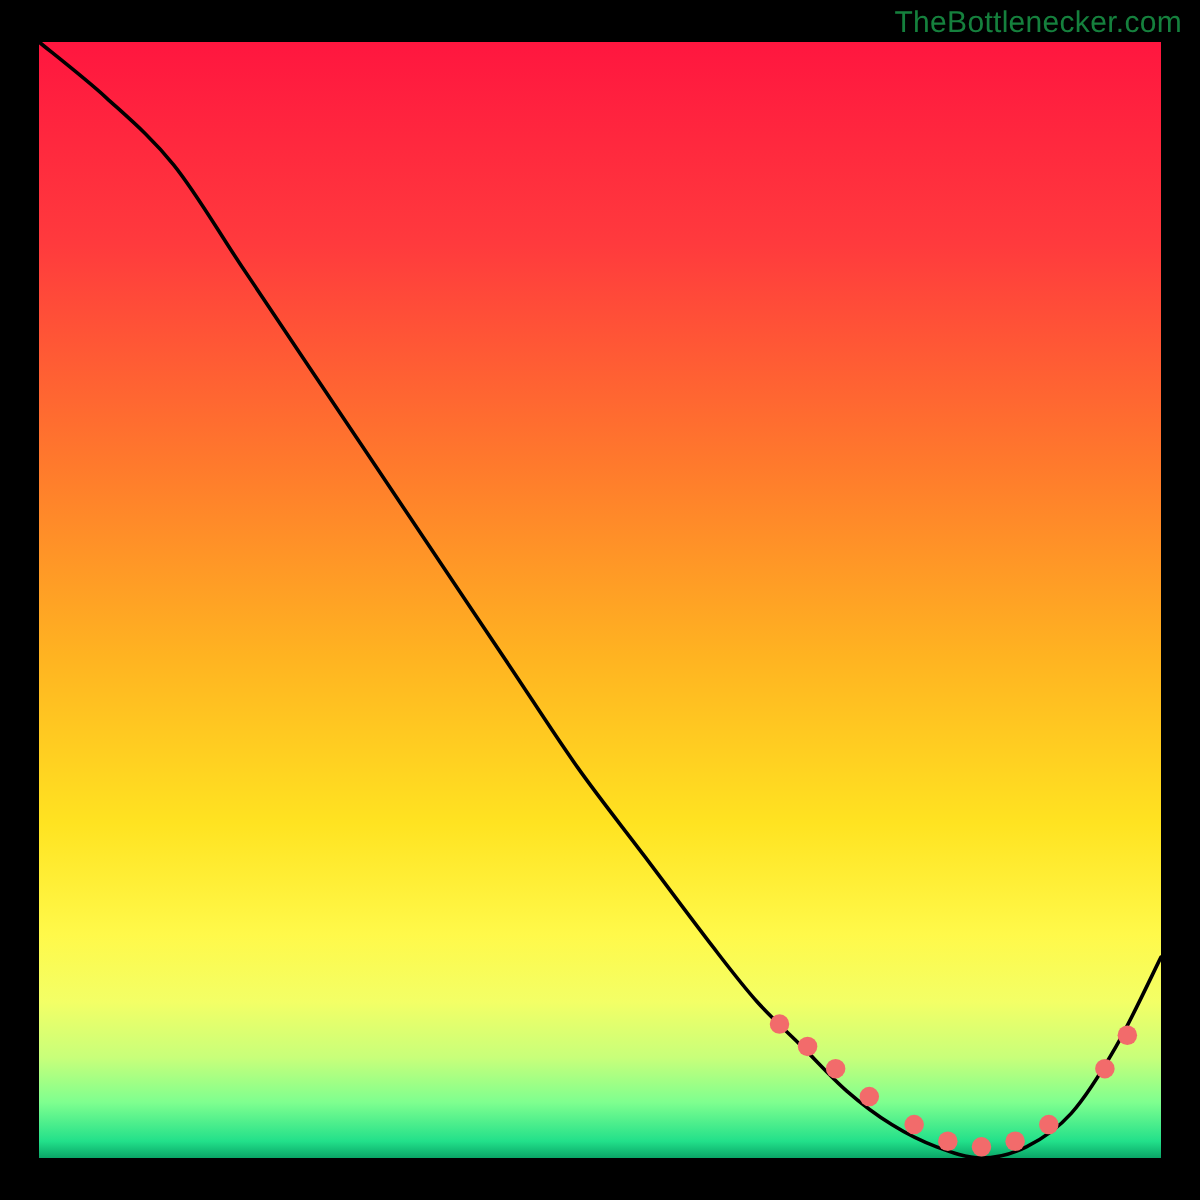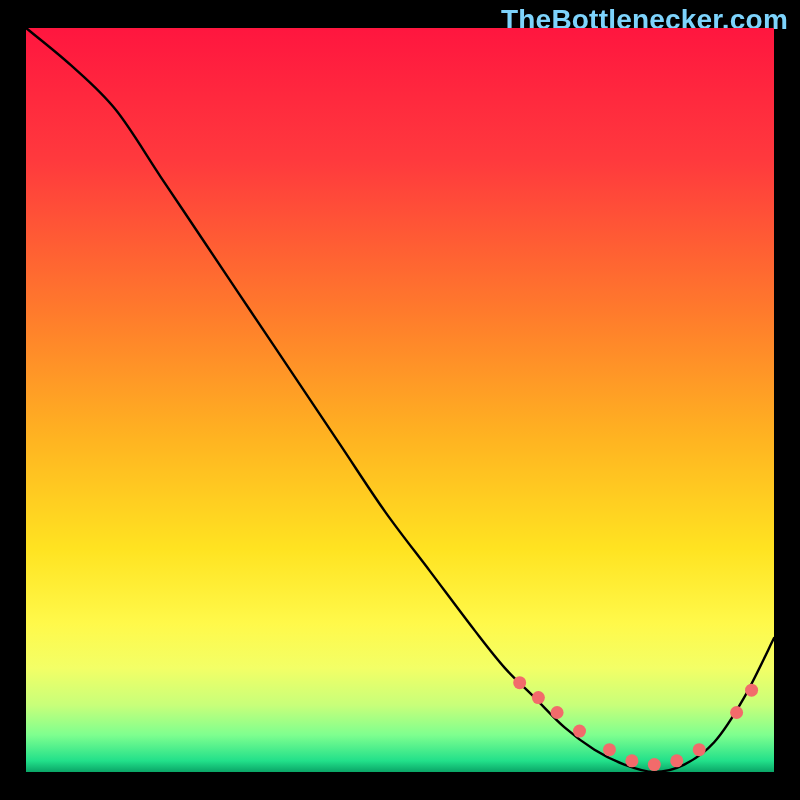--- a/index.html
+++ b/index.html
@@ -14,23 +14,23 @@
   .stage {
     position: relative;
     width: 800px;
     height: 800px;
     background: #000;
   }
   .watermark {
     position: absolute;
     top: 4px;
     right: 12px;
-    color: #7dd3fc;
-    font-size: 28px;
-    font-weight: 700;
+    color: #15803d;
+    font-size: 20px;
+    font-weight: 400;
     letter-spacing: 0.2px;
     user-select: none;
   }
   svg {
     position: absolute;
     left: 0;
     top: 0;
   }
 </style>
 </head>

